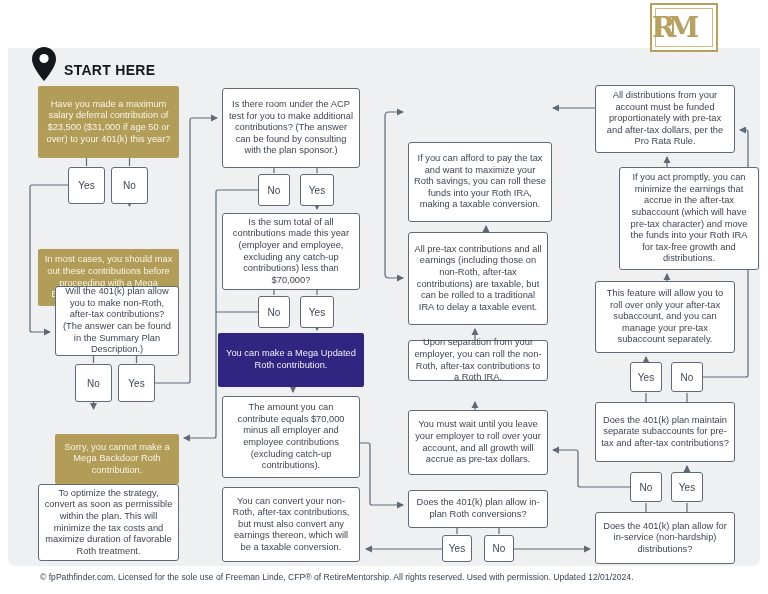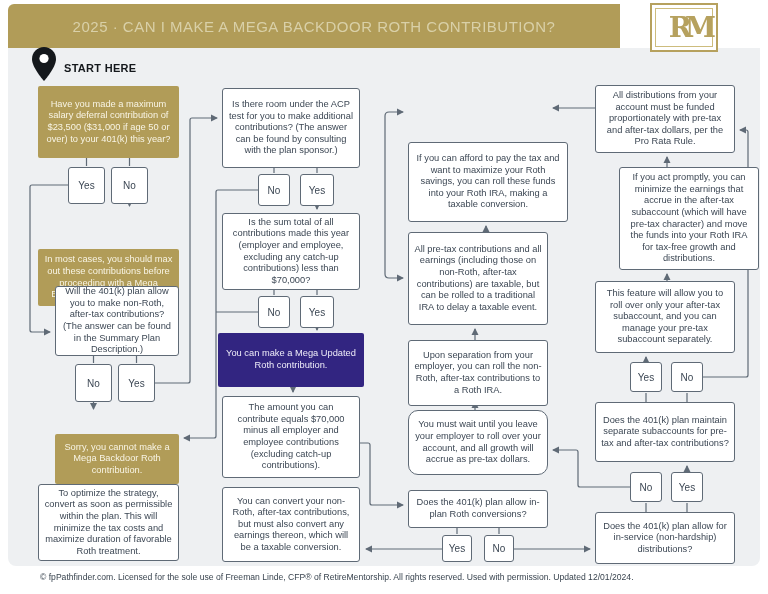--- a/index.html
+++ b/index.html
@@ -1,23 +1,23 @@
 <!DOCTYPE html>
 <html><head>
 <meta charset="utf-8">
 <style>
   html,body{margin:0;padding:0;background:#fff;}
   .page{position:relative;width:768px;height:594px;background:#ffffff;font-family:"Liberation Sans",sans-serif;overflow:hidden;}
   .canvas-bg{position:absolute;left:8px;top:48px;width:752px;height:518px;background:#eef0f2;border-radius:0 0 8px 8px;}
   .header{position:absolute;left:8px;top:4px;width:612px;height:44px;background:#b19c58;border-radius:6px 0 0 0;display:flex;align-items:center;justify-content:center;}
   .header-title{color:#d9d0a8;font-size:15px;letter-spacing:.5px;font-weight:400;}
-  .logo{position:absolute;left:650px;top:3px;width:64px;height:45px;background:#fff;border:2px solid #b6a15e;box-shadow:inset 0 0 0 3px #fff, inset 0 0 0 4px #cdbc7d;display:flex;align-items:center;justify-content:flex-end;}
+  .logo{position:absolute;left:650px;top:3px;width:64px;height:45px;background:#fff;border:2px solid #b6a15e;box-shadow:inset 0 0 0 3px #fff, inset 0 0 0 4px #cdbc7d;display:flex;align-items:center;justify-content:flex-start;}
   .logo span{font-family:"DejaVu Serif",serif;font-size:28px;color:#b6a15e;letter-spacing:-7px;padding-right:7px;font-weight:bold;}
   .start-pin{position:absolute;left:28px;top:46px;width:32px;height:38px;}
-  .start-label{position:absolute;left:64px;top:62px;font-size:11px;font-weight:bold;color:#14181c;letter-spacing:.3px;text-align:center;}
+  .start-label{position:absolute;left:64px;top:62px;font-size:14px;font-weight:bold;color:#14181c;letter-spacing:.3px;text-align:center;}
   svg.wires{position:absolute;left:0;top:0;width:768px;height:594px;z-index:1;}
   .node{position:absolute;box-sizing:border-box;z-index:2;display:flex;align-items:center;justify-content:center;text-align:center;padding:2px 5px;font-size:9.3px;line-height:1.24;color:#3c4754;}
   .white{background:#ffffff;border:1px solid #5f6a76;border-radius:3px;}
   .gold{background:#b19c58;color:#f8f4e4;border-radius:2px;}
   .purple{background:#322581;color:#eeecf8;border-radius:2px;}
   .answer{position:absolute;box-sizing:border-box;z-index:2;background:#fff;border:1px solid #5f6a76;border-radius:3px;display:flex;align-items:center;justify-content:center;font-size:10px;color:#3c4754;}
   .footer{position:absolute;left:40px;top:572px;font-size:8.6px;color:#39444f;z-index:2;}
   
   #q1{left:38px;top:86px;width:141px;height:72px;}
   #q1yes{left:68px;top:167px;width:37px;height:37px;}
@@ -31,46 +31,43 @@
   #q3{left:222px;top:88px;width:138px;height:80px;}
   #q3no{left:258px;top:174px;width:32px;height:32px;}
   #q3yes{left:300px;top:174px;width:34px;height:32px;}
   #q4{left:222px;top:213px;width:138px;height:77px;}
   #q4no{left:258px;top:296px;width:32px;height:32px;}
   #q4yes{left:300px;top:296px;width:34px;height:32px;}
   #purpleBox{left:218px;top:333px;width:146px;height:54px;}
   #amount{left:222px;top:396px;width:138px;height:82px;}
   #convert{left:222px;top:487px;width:138px;height:75px;}
   #rollA{left:408px;top:85px;width:140px;height:48px;}
-  #affordB{left:408px;top:142px;width:160px;height:80px;}
+  #affordB{left:408px;top:142px;width:144px;height:80px;}
   #pretaxC{left:408px;top:232px;width:140px;height:93px;}
-  #separationD{left:408px;top:340px;width:140px;height:66px;}
-  #waitE{left:408px;top:410px;width:140px;height:65px;border-radius:10px;}
+  #separationD{left:408px;top:340px;width:140px;height:41px;}
+  #waitE{left:408px;top:410px;width:140px;height:65px;}
   #q5{left:408px;top:490px;width:140px;height:38px;}
   #q5yes{left:442px;top:535px;width:30px;height:27px;}
   #q5no{left:484px;top:535px;width:30px;height:27px;}
   #prorataG{left:595px;top:85px;width:140px;height:68px;}
   #promptlyH{left:595px;top:167px;width:140px;height:103px;margin-left:24px;}
   #featureI{left:595px;top:281px;width:140px;height:72px;}
   #q7yes{left:630px;top:362px;width:32px;height:30px;}
   #q7no{left:671px;top:362px;width:32px;height:30px;}
   #subJ{left:595px;top:402px;width:140px;height:60px;}
   #q6no{left:630px;top:472px;width:32px;height:30px;}
   #q6yes{left:671px;top:472px;width:32px;height:30px;}
   #inservK{left:595px;top:512px;width:140px;height:52px;}
 </style>
 </head>
 <body>
 
 <div class="page">
   <div class="canvas-bg"></div>
 
-  <div class="header">
-    <span class="header-title">2025 · CAN I MAKE A MEGA BACKDOOR ROTH CONTRIBUTION?</span>
-  </div>
   <div class="logo">
     <span>RM</span>
   </div>
 
   <svg class="start-pin" viewBox="0 0 32 38">
     <path d="M16 1 C9.4 1 4 6.4 4 13 c0 8.8 12 22 12 22 s12 -13.2 12 -22 C28 6.4 22.6 1 16 1 z" fill="#14181c"></path>
     <circle cx="16" cy="12.5" r="4.6" fill="#ffffff"></circle>
   </svg>
   <div class="start-label">START HERE</div>
 

